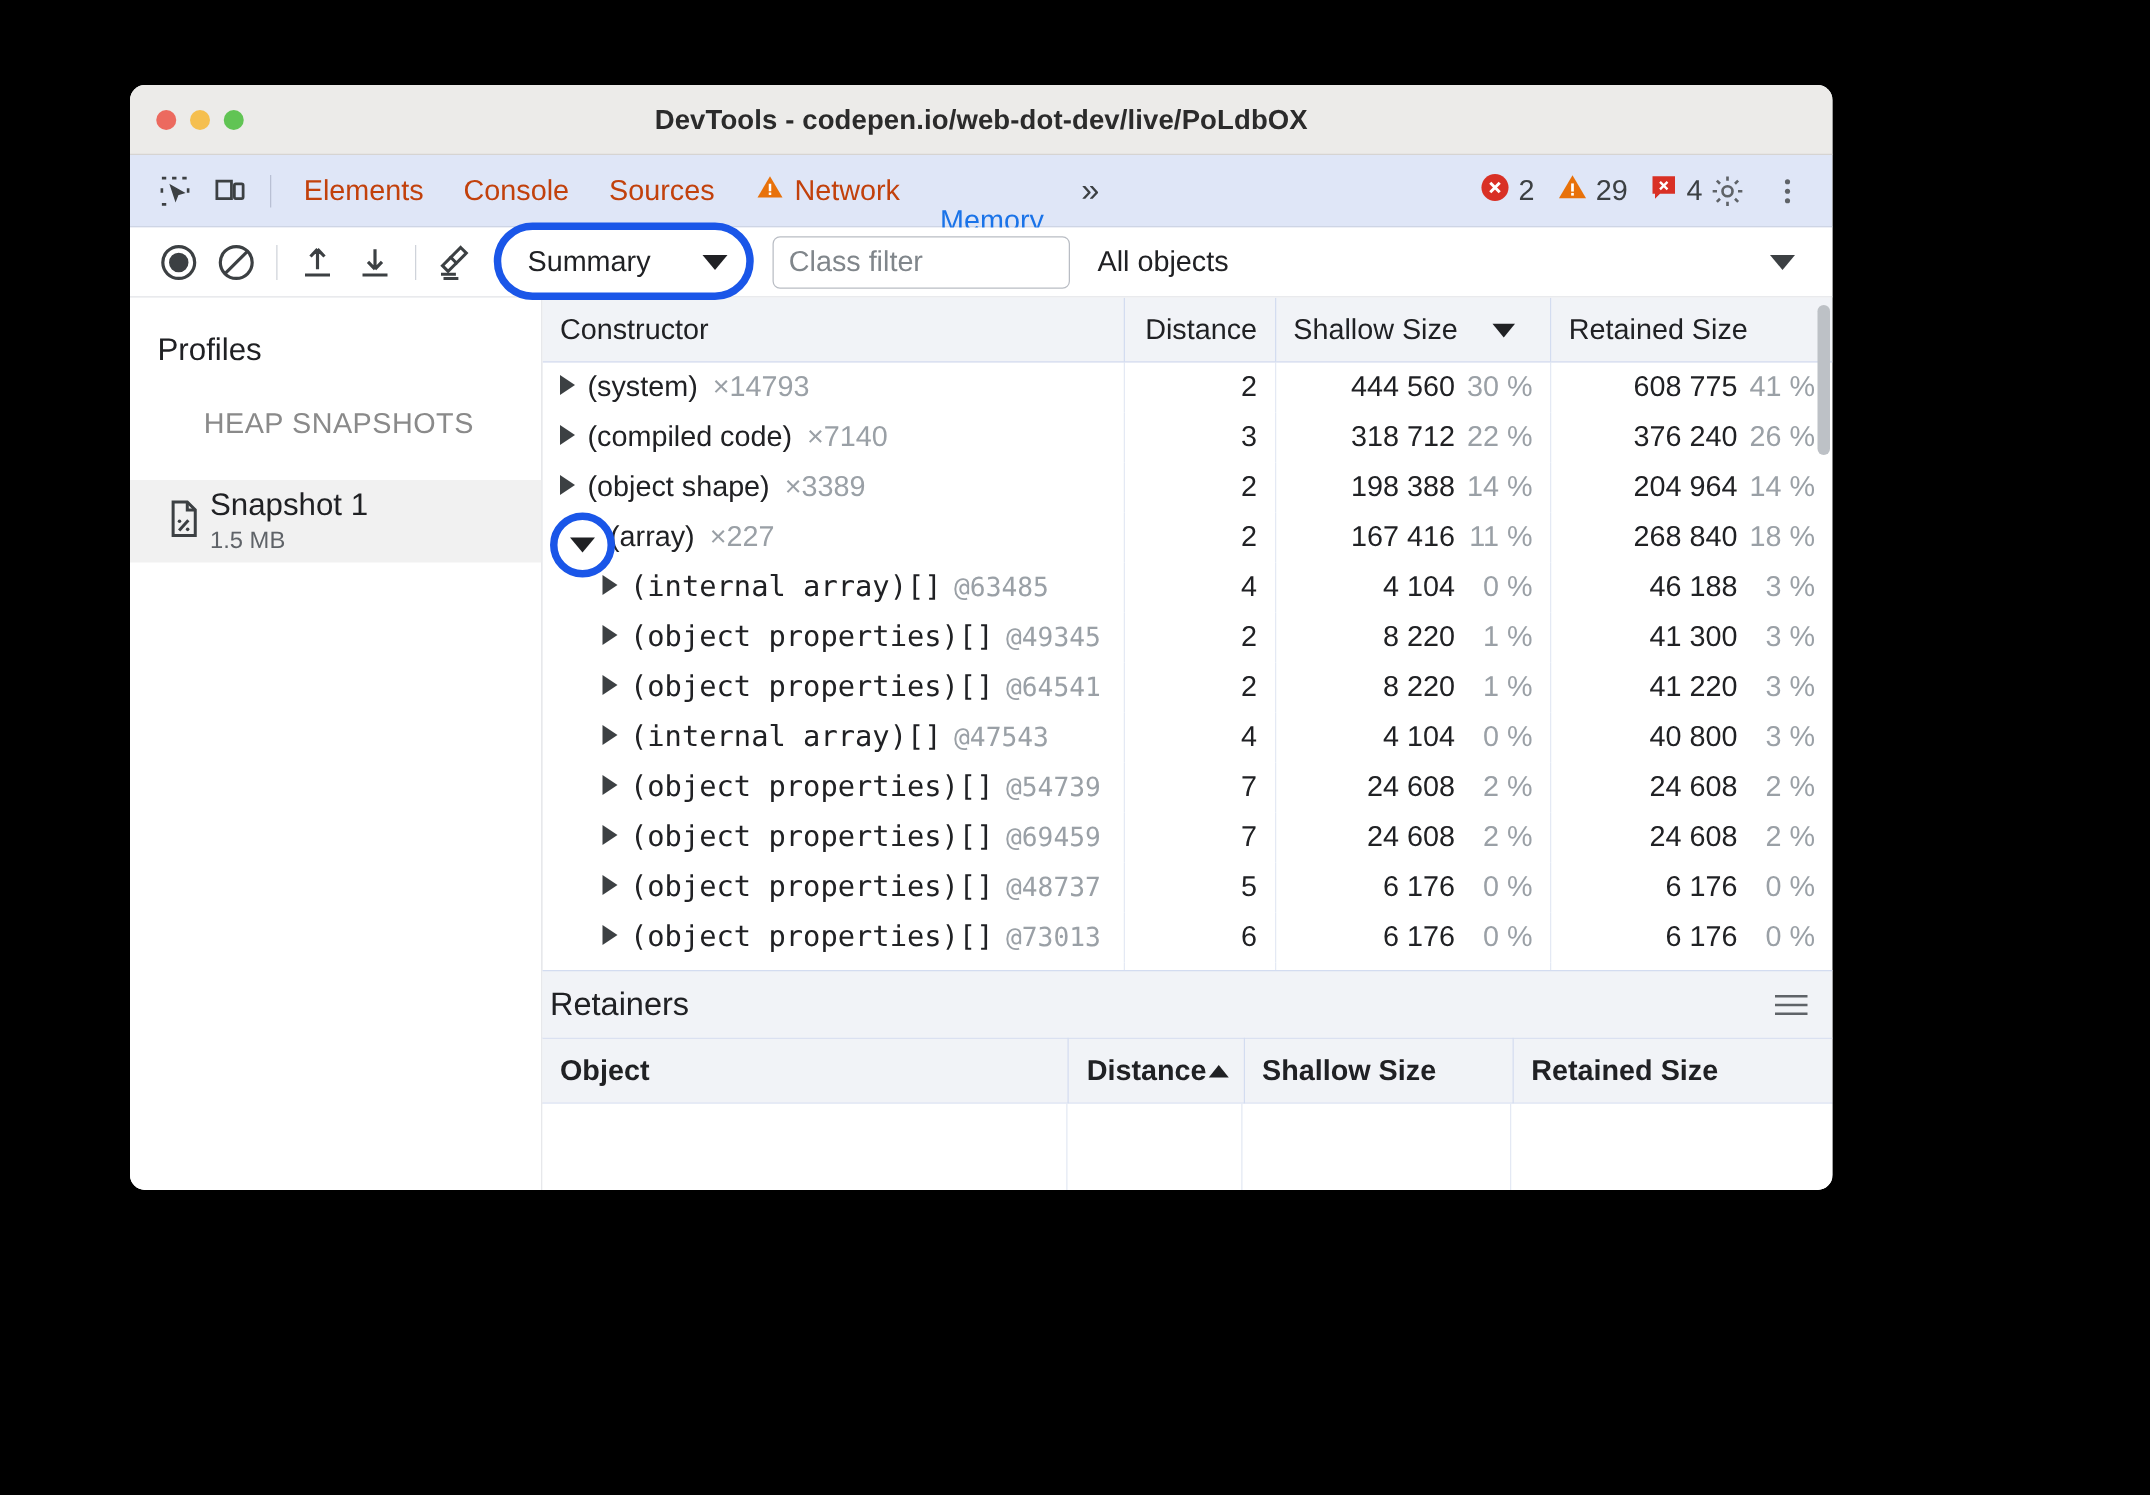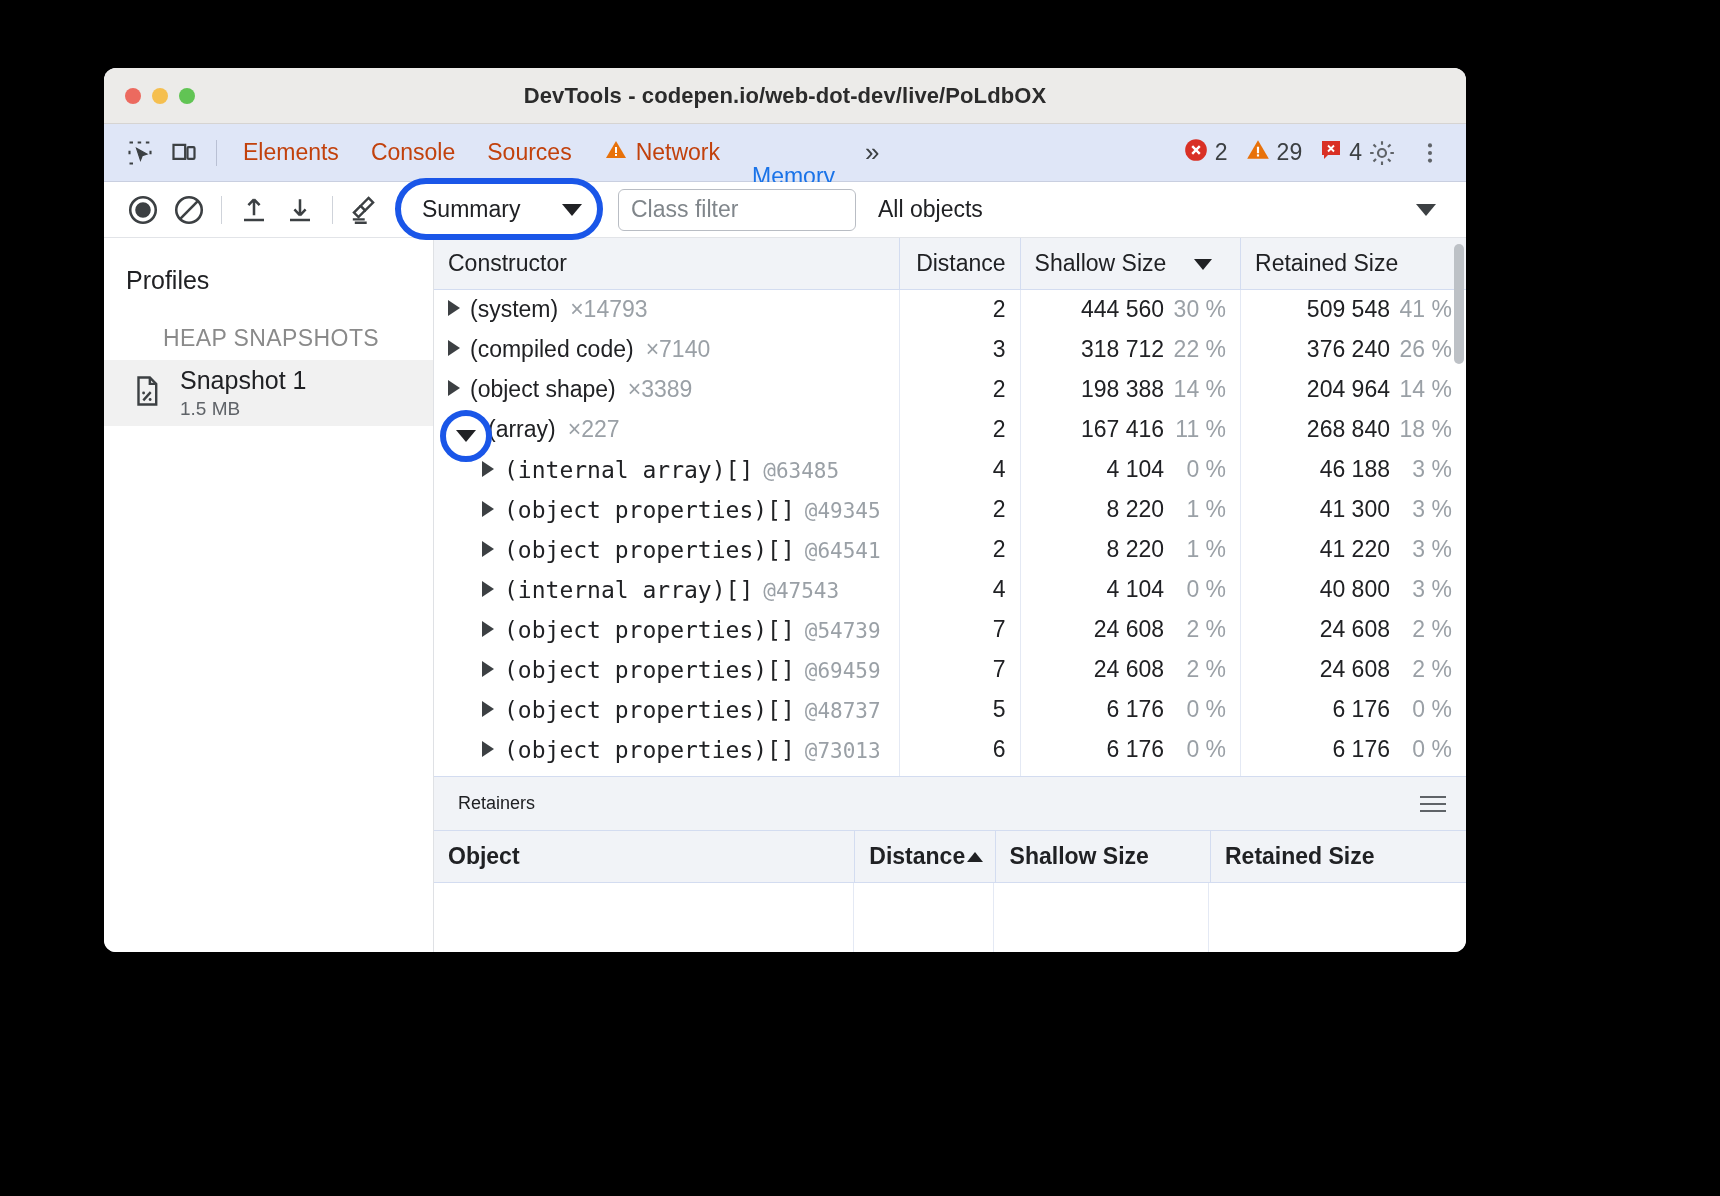--- a/index.html
+++ b/index.html
@@ -207,27 +207,27 @@
     padding: 28px 0 0 22px;
   }
   .sb-section {
     font-size: 23px;
     color: #8a8a8a;
     letter-spacing: 0.4px;
     padding: 30px 0 0 22px;
     margin-left: 37px;
   }
   .snap-item {
-    margin-top: 8px;
+    margin-top: 32px;
     height: 66px;
     background: #f1f1f1;
     display: flex;
     align-items: center;
     padding-left: 26px;
-    gap: 16px;
+    gap: 4px;
   }
   .snap-texts { display: flex; flex-direction: column; gap: 3px; }
   .snap-name { font-size: 25px; color: #202124; }
   .snap-size { font-size: 19px; color: #5f6368; }
 
   .content {
     flex: 1;
     display: flex;
     flex-direction: column;
     min-width: 0;
@@ -333,22 +333,22 @@
     border-radius: 5px;
   }
 
   
   .retainers-hdr {
     height: 54px;
     background: #f1f3f7;
     border-top: 1px solid #d3dcf0;
     display: flex;
     align-items: center;
-    padding-left: 24px;
-    font-size: 18px;
+    padding-left: 6px;
+    font-size: 26px;
     color: #202124;
     position: relative;
   }
   .hamburger {
     position: absolute;
     right: 20px;
     display: flex;
     flex-direction: column;
     gap: 5px;
   }
@@ -575,21 +575,21 @@
                 <span>Shallow Size</span><span class="sort-caret"></span>
               </th>
               <th>Retained Size</th>
             </tr>
           </thead>
           <tbody id="grid-body">
               <tr class="row">
                 <td class="ctor"><span class="tri"></span><span>(system)</span><span class="count">×14793</span></td>
                 <td class="num">2</td>
                 <td class="num"><span class="val">444 560</span><span class="pct">30 %</span></td>
-                <td class="num"><span class="val">509 548</span><span class="pct">41 %</span></td>
+                <td class="num"><span class="val">608 775</span><span class="pct">41 %</span></td>
               </tr>
               <tr class="row">
                 <td class="ctor"><span class="tri"></span><span>(compiled code)</span><span class="count">×7140</span></td>
                 <td class="num">3</td>
                 <td class="num"><span class="val">318 712</span><span class="pct">22 %</span></td>
                 <td class="num"><span class="val">376 240</span><span class="pct">26 %</span></td>
               </tr>
               <tr class="row">
                 <td class="ctor"><span class="tri"></span><span>(object shape)</span><span class="count">×3389</span></td>
                 <td class="num">2</td>

